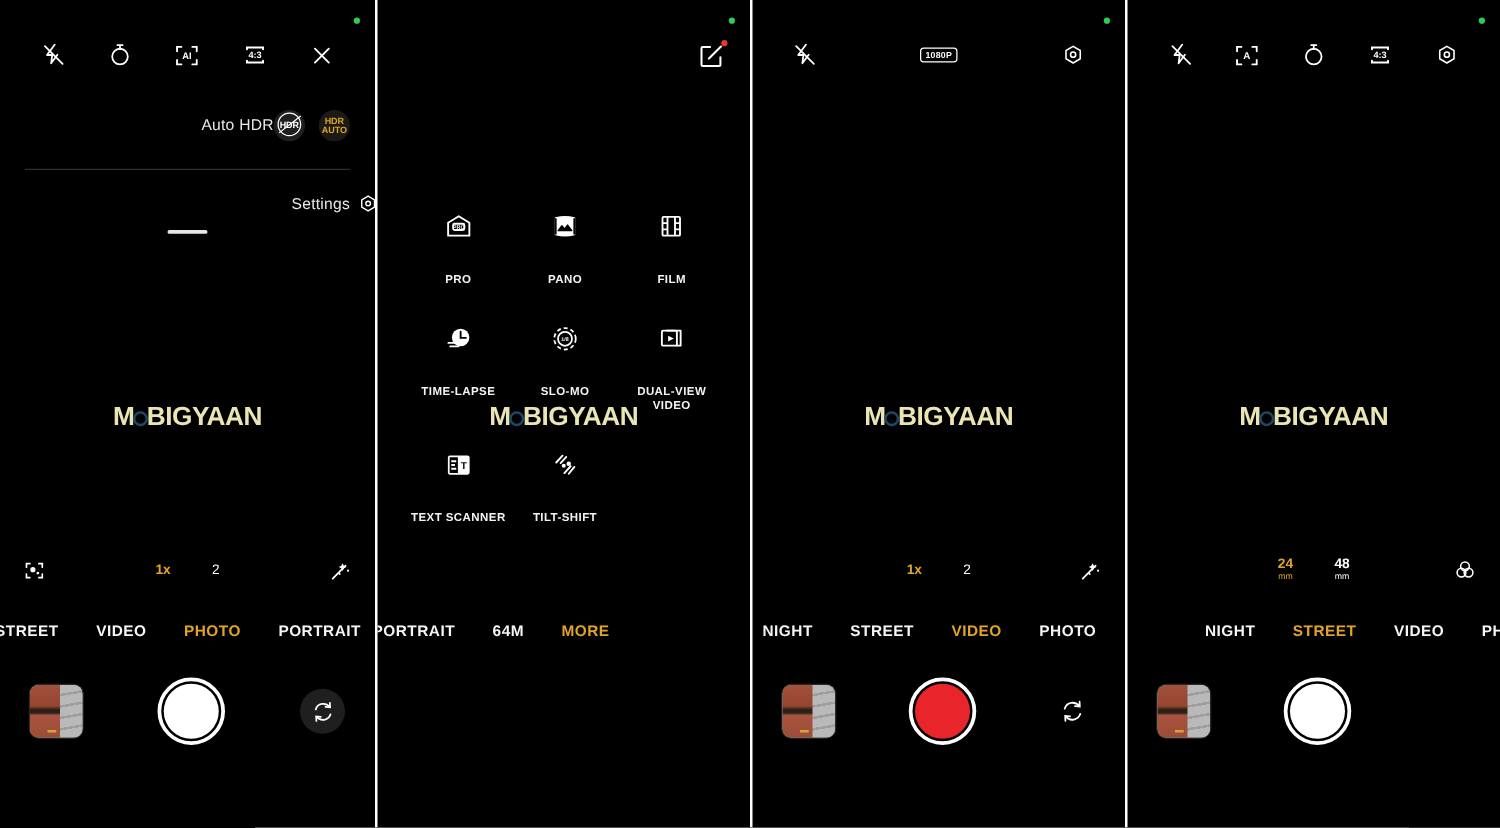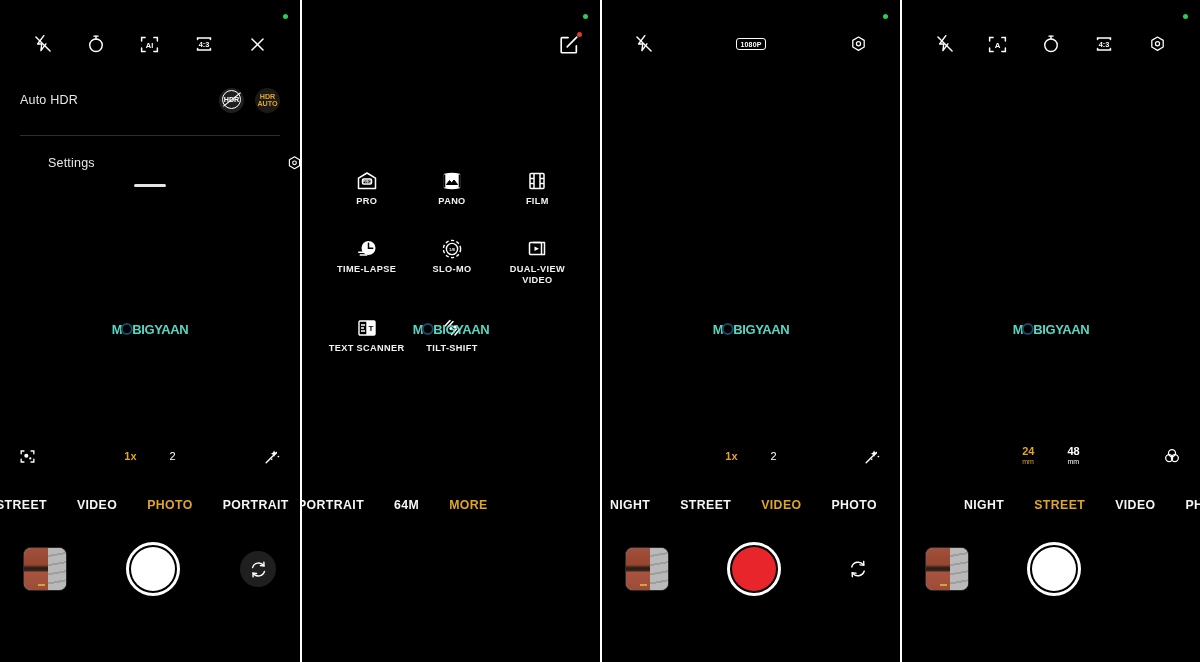--- a/index.html
+++ b/index.html
@@ -34,21 +34,21 @@
     display: flex; align-items: center; justify-content: space-around;
     padding: 0 16px;
   }
   .topbar.p3 { justify-content: space-between; padding: 0 28px; }
   .ticon { width: 28px; height: 28px; display:flex; align-items:center; justify-content:center; color:#fff; }
   .ticon svg { display: block; }
 
   
   .sheet-row {
     position: absolute; left: 0; width: 100%;
-    display: flex; align-items: center; justify-content: space-between;
+    display: flex; align-items: center; justify-content: flex-end;
     padding: 0 20px;
     color: #fff;
   }
   .row-hdr { top: 86px; height: 28px; }
   .row-settings { top: 149px; height: 28px; margin-left: 28px; }
   .sheet-label { font-size: 12.5px; color: #e8e8e8; letter-spacing: .2px; }
   .hdr-group { display: flex; gap: 11px; align-items: center; }
   .hdr-btn {
     width: 25px; height: 25px; border-radius: 50%;
     background: #1f1f1f;
@@ -71,58 +71,58 @@
     height: 1px; background: #2e2e2e;
   }
   .drag-handle {
     position: absolute; left: 50%; transform: translateX(-50%);
     top: 184px; width: 32px; height: 3px; background: #e6e6e6; border-radius: 2px;
   }
 
   
   .watermark {
     position: absolute; left: 50%; top: 322px; transform: translateX(-50%);
-    font-size: 13px; font-weight: 900; letter-spacing: -0.4px;
-    color: #5eead4; opacity: .92; white-space: nowrap;
+    font-size: 21px; font-weight: 900; letter-spacing: -0.4px;
+    color: #fef9c3; opacity: .92; white-space: nowrap;
     font-family: "Liberation Sans", sans-serif;
     text-align: center;
   }
   .watermark .o {
     display: inline-block; width: 12px; height: 12px;
     border: 2.3px solid #1d4f6e; border-radius: 50%;
     vertical-align: -1px; margin: 0 -1px;
   }
 
   
   .mode-grid {
     position: absolute; top: 168px; left: 22px; width: 256px;
     display: grid; grid-template-columns: repeat(3, 1fr);
     row-gap: 28px;
   }
   .mode-cell {
-    display: flex; flex-direction: column; align-items: center; gap: 2px;
+    display: flex; flex-direction: column; align-items: center; gap: 24px;
     color: #fff;
   }
   .mode-ico { height: 26px; display:flex; align-items:center; justify-content:center; }
   .mode-name {
     font-size: 9.2px; font-weight: bold; letter-spacing: .35px;
     text-align: center; line-height: 11.5px; color: #f2f2f2;
   }
 
   
   .zoomrow {
     position: absolute; left: 0; width: 100%; top: 443px; height: 26px;
     display: flex; align-items: center; padding: 0 18px;
   }
   .zoomrow .side-l { width: 44px; display:flex; align-items:center; justify-content:flex-start; }
   .zoomrow .side-r { width: 44px; display:flex; align-items:center; justify-content:flex-end; }
   .zoom-mid { flex: 1; display: flex; align-items: center; justify-content: center; gap: 33px; }
   .zv { font-size: 11px; color: #ffffff; font-weight: normal; }
   .zv.active { color: #e0a526; font-weight: bold; }
-  .fl { line-height: 10px; }
+  .fl { text-align: center; line-height: 10px; }
   .fl .num { font-size: 11px; font-weight: bold; display: block; color: #fff; }
   .fl .unit { font-size: 7px; display: block; color: #fff; margin-top: 1px; }
   .fl.active .num, .fl.active .unit { color: #e0a526; }
 
   
   .modestrip {
     position: absolute; left: 0; width: 100%; top: 494px; height: 22px;
     display: flex; align-items: center; white-space: nowrap;
   }
   .ms-inner { display: flex; align-items: center; gap: 30px; position: relative; }

